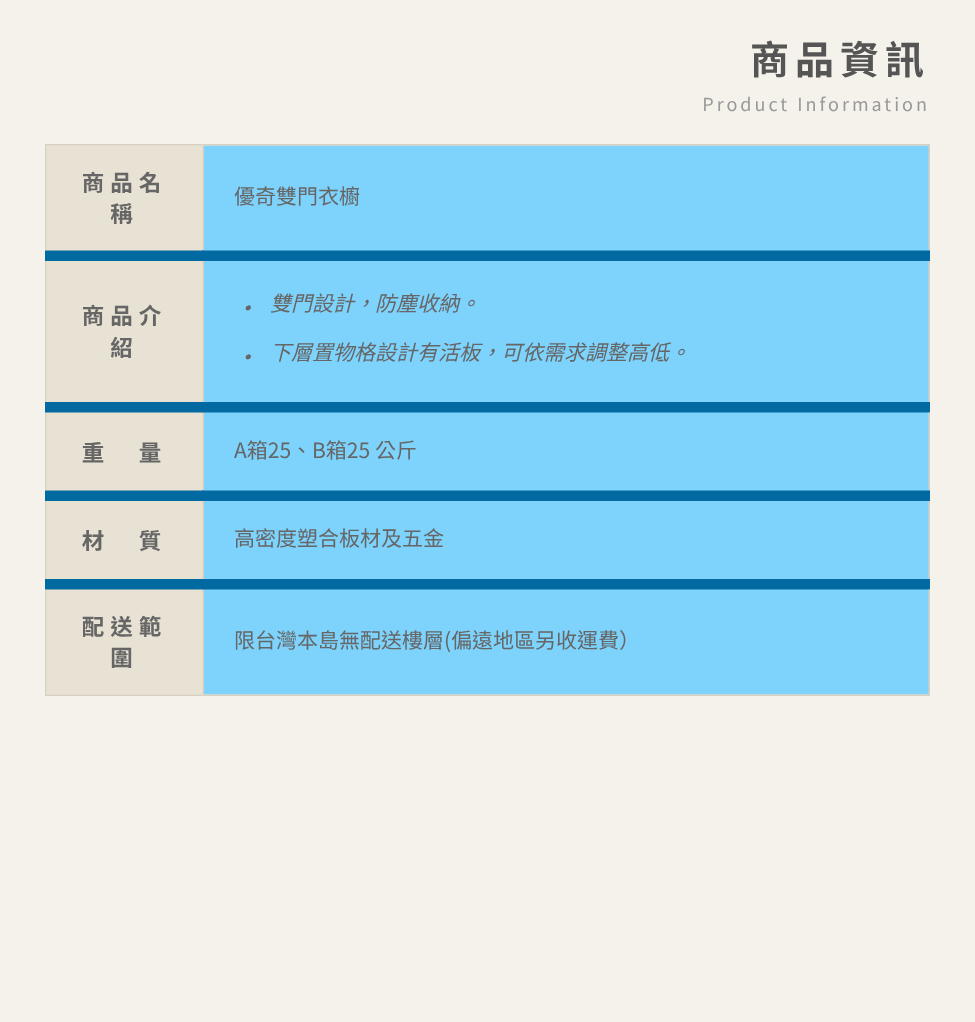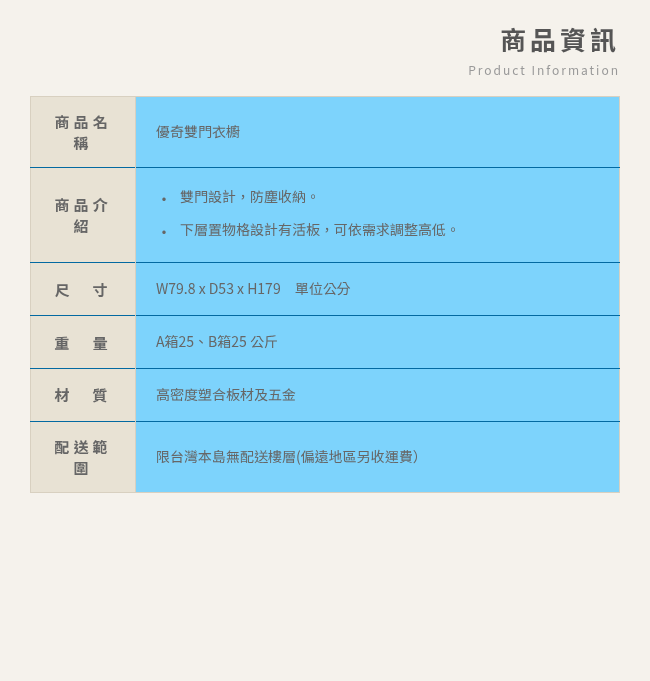--- a/index.html
+++ b/index.html
@@ -41,21 +41,21 @@
       margin-top: 4px;
     }
 
     .info-table {
       width: 100%;
       border-collapse: collapse;
       border: 1px solid #d8d0c0;
     }
 
     .info-table tr {
-      border-bottom: 1px solid #0369a1;
+      border-bottom: 7px solid #0369a1;
     }
 
     .info-table tr:last-child {
       border-bottom: none;
     }
 
     .label-cell {
       background: #e8e2d4;
       color: #666;
       font-size: 15px;
@@ -73,20 +73,21 @@
       color: #666;
       font-size: 14px;
       padding: 14px 20px;
       vertical-align: middle;
       line-height: 1.7;
     }
 
     .desc-list {
       list-style: none;
       padding: 0;
+      font-style: italic;
     }
 
     .desc-list li {
       padding: 3px 0;
       display: flex;
       align-items: flex-start;
     }
 
     .desc-list li::before {
       content: "•";
@@ -115,24 +116,20 @@
         <tr>
           <td class="label-cell">商品介紹</td>
           <td class="value-cell">
             <ul class="desc-list">
               <li>雙門設計，防塵收納。</li>
               <li>下層置物格設計有活板，可依需求調整高低。</li>
             </ul>
           </td>
         </tr>
         <tr>
-          <td class="label-cell">尺　寸</td>
-          <td class="value-cell">W79.8 x D53 x H179　單位公分</td>
-        </tr>
-        <tr>
           <td class="label-cell">重　量</td>
           <td class="value-cell">A箱25、B箱25  公斤</td>
         </tr>
         <tr>
           <td class="label-cell">材　質</td>
           <td class="value-cell">高密度塑合板材及五金</td>
         </tr>
         <tr>
           <td class="label-cell">配送範圍</td>
           <td class="value-cell">限台灣本島無配送樓層(偏遠地區另收運費）</td>

